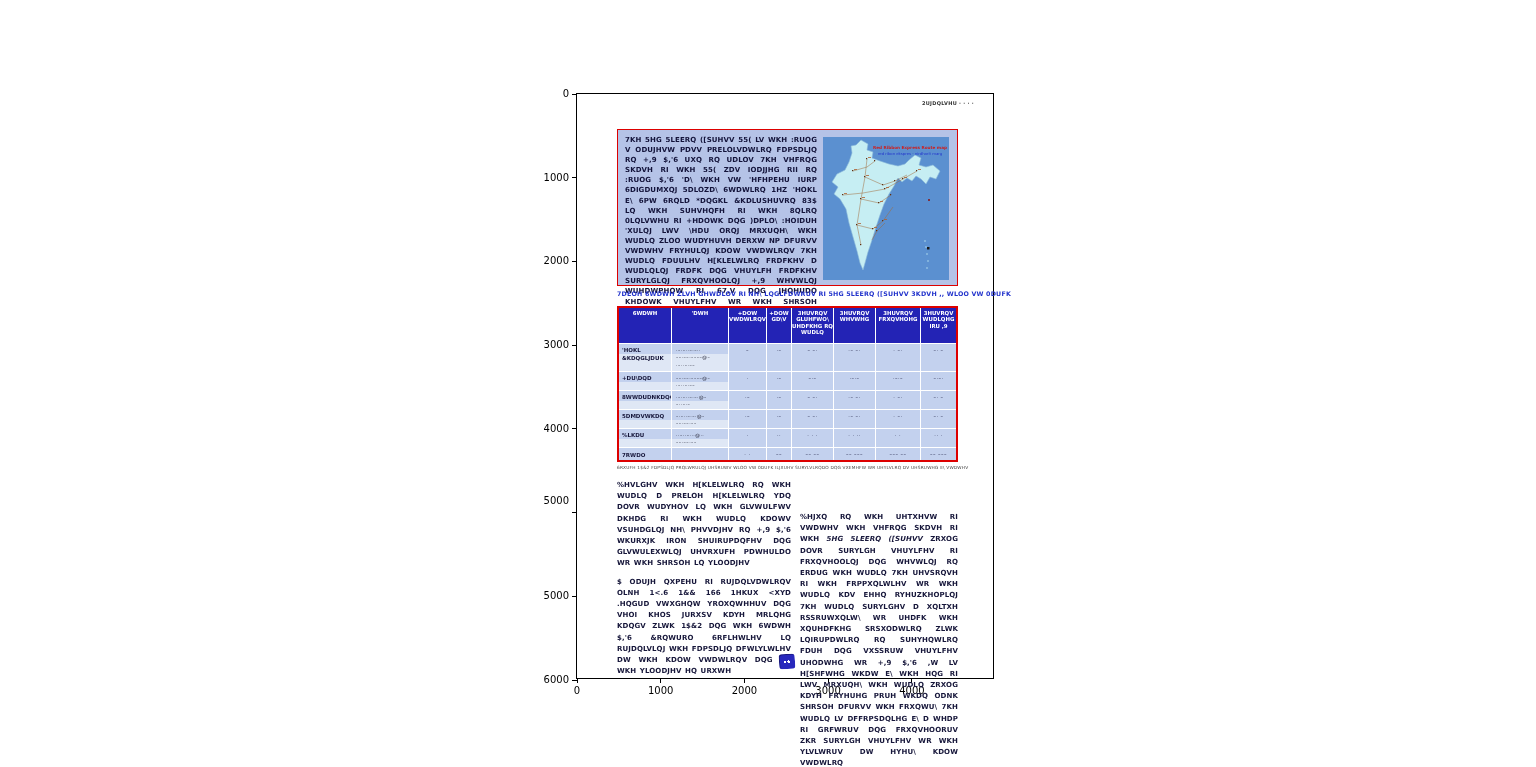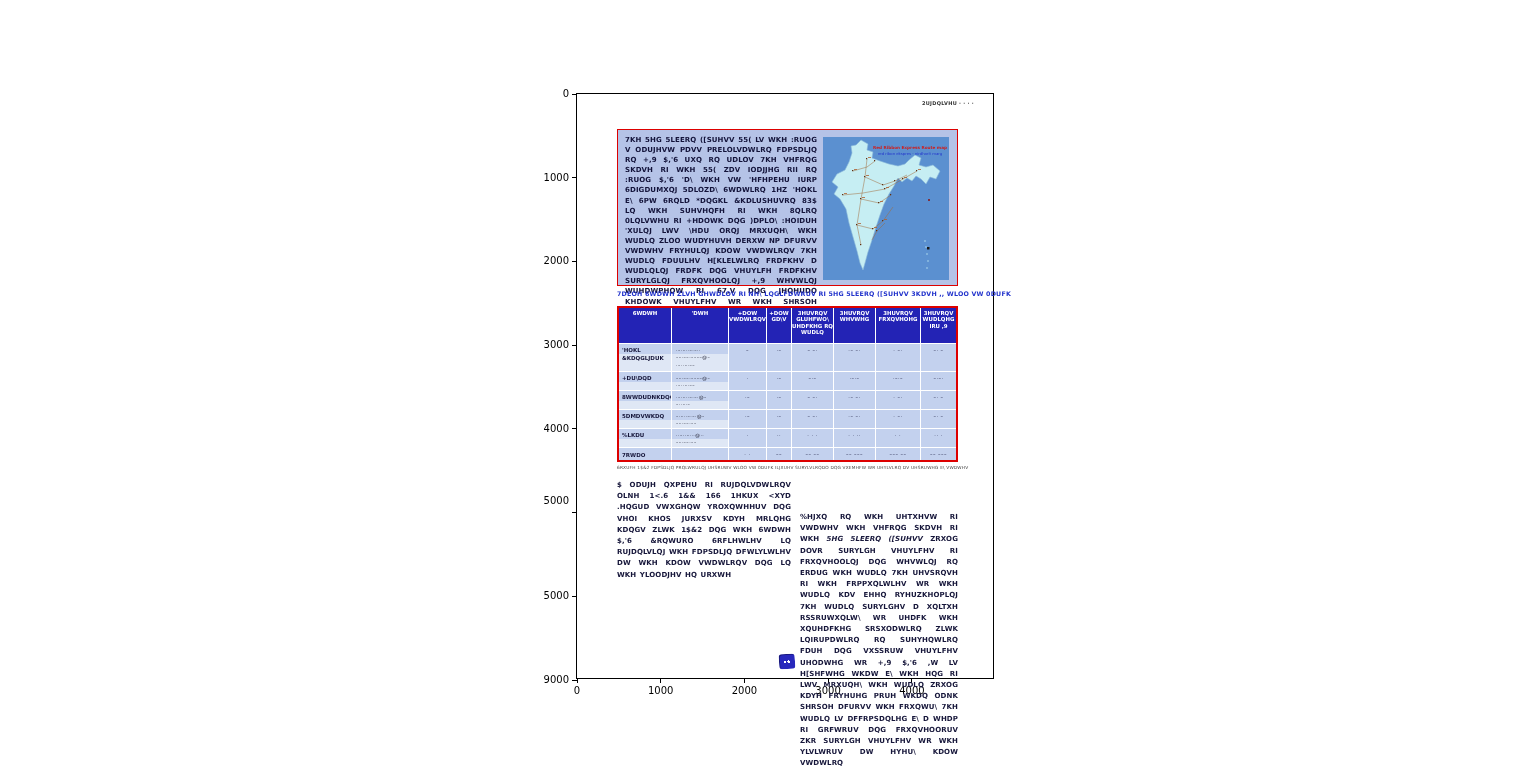--- a/index.html
+++ b/index.html
@@ -84,21 +84,21 @@
   <div class="ytick" style="top:418.1px"></div>
   <div class="ytick" style="top:501.8px"></div>
   <div class="ytick" style="top:585.5px"></div>
   <div class="ylab" style="top:-6px">0</div>
   <div class="ylab" style="top:77.7px">1000</div>
   <div class="ylab" style="top:161.4px">2000</div>
   <div class="ylab" style="top:245.1px">3000</div>
   <div class="ylab" style="top:328.9px">4000</div>
   <div class="ylab" style="top:401px">5000</div>
   <div class="ylab" style="top:496.3px">5000</div>
-  <div class="ylab" style="top:580px">9000</div>
+  <div class="ylab" style="top:580px">6000</div>
 
   <div class="xtick" style="left:-0.5px"></div>
   <div class="xtick" style="left:83.2px"></div>
   <div class="xtick" style="left:166.9px"></div>
   <div class="xtick" style="left:250.6px"></div>
   <div class="xtick" style="left:334.4px"></div>
   <div class="xlab" style="left:-22px">0</div>
   <div class="xlab" style="left:61.7px">1000</div>
   <div class="xlab" style="left:145.4px">2000</div>
   <div class="xlab" style="left:229.1px">3000</div>
@@ -275,20 +275,21 @@
       <div class="cell vc">–– ––</div>
       <div class="cell vc">–– –––</div>
       <div class="cell vc">––– ––</div>
       <div class="cell vc">–– –––</div>
     </div>
   </div>
 
   <div class="tbl-footnote">6RXUFH  1$&amp;2 FDPSDLJQ PRQLWRULQJ UHSRUWV WLOO  VW 0DUFK      ILJXUHV SURYLVLRQDO DQG VXEMHFW WR UHYLVLRQ DV UHSRUWHG E\ VWDWHV</div>
 
   <div class="col-left body-text">
+    <p>%HVLGHV WKH H[KLELWLRQ RQ WKH WUDLQ D PRELOH H[KLELWLRQ YDQ DOVR WUDYHOV LQ WKH GLVWULFWV DKHDG RI WKH WUDLQ KDOWV VSUHDGLQJ NH\ PHVVDJHV RQ +,9 $,'6 WKURXJK IRON SHUIRUPDQFHV DQG GLVWULEXWLQJ UHVRXUFH PDWHULDO WR WKH SHRSOH LQ YLOODJHV</p>
     <p>$ ODUJH QXPEHU RI RUJDQLVDWLRQV OLNH 1&lt;.6 1&amp;&amp; 166 1HKUX &lt;XYD .HQGUD VWXGHQW YROXQWHHUV DQG VHOI KHOS JURXSV KDYH MRLQHG KDQGV ZLWK 1$&amp;2 DQG WKH 6WDWH $,'6 &amp;RQWURO 6RFLHWLHV LQ RUJDQLVLQJ WKH FDPSDLJQ DFWLYLWLHV DW WKH KDOW VWDWLRQV DQG LQ WKH YLOODJHV HQ URXWH</p>
   </div>
 
   <div class="col-right body-text">
     <p><span>%HJXQ RQ WKH UHTXHVW RI VWDWHV WKH VHFRQG SKDVH RI WKH </span><i>5HG 5LEERQ ([SUHVV</i><span> ZRXOG DOVR SURYLGH VHUYLFHV RI FRXQVHOOLQJ DQG WHVWLQJ RQ ERDUG WKH WUDLQ 7KH UHVSRQVH RI WKH FRPPXQLWLHV WR WKH WUDLQ KDV EHHQ RYHUZKHOPLQJ 7KH WUDLQ SURYLGHV D XQLTXH RSSRUWXQLW\ WR UHDFK WKH XQUHDFKHG SRSXODWLRQ ZLWK LQIRUPDWLRQ RQ SUHYHQWLRQ FDUH DQG VXSSRUW VHUYLFHV UHODWHG WR +,9 $,'6 ,W LV H[SHFWHG WKDW E\ WKH HQG RI LWV MRXUQH\ WKH WUDLQ ZRXOG KDYH FRYHUHG PRUH WKDQ    ODNK SHRSOH DFURVV WKH FRXQWU\ 7KH WUDLQ LV DFFRPSDQLHG E\ D WHDP RI GRFWRUV DQG FRXQVHOORUV ZKR SURYLGH VHUYLFHV WR WKH YLVLWRUV DW HYHU\ KDOW VWDWLRQ</span></p>
   </div>
 
   <div class="page-marker"></div>
 
 </div>

